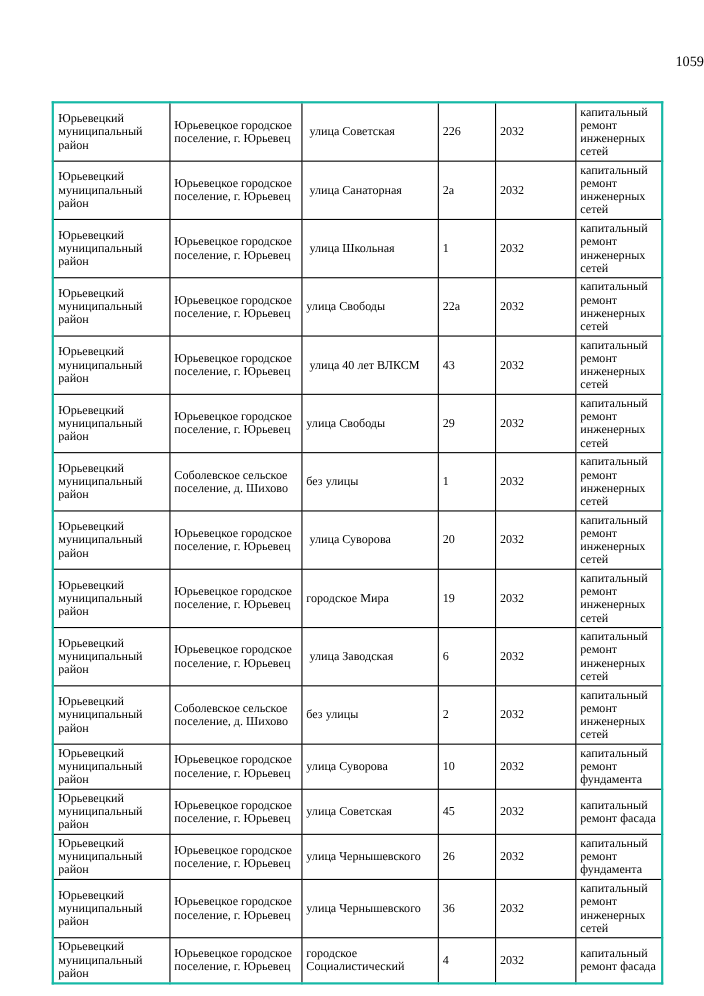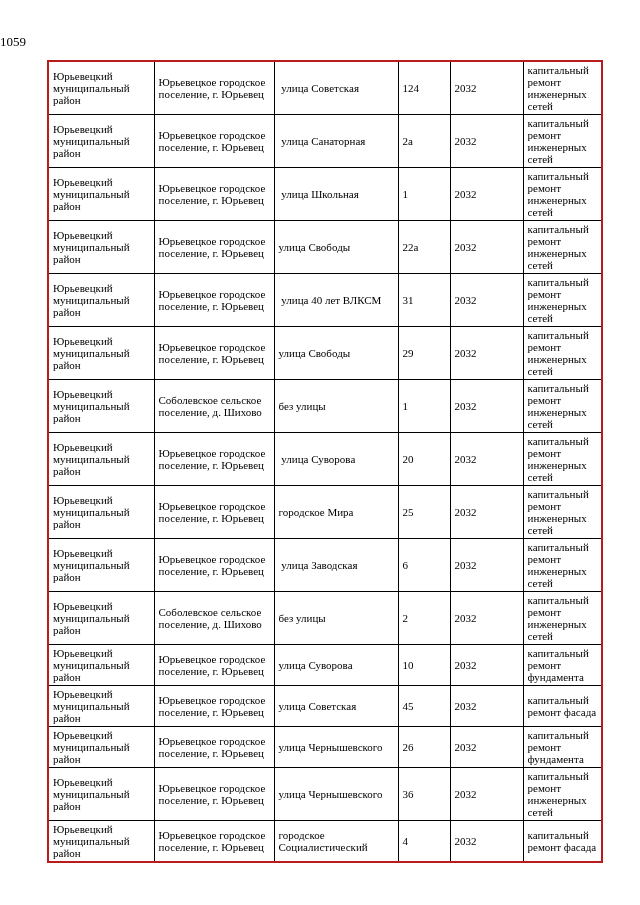--- a/index.html
+++ b/index.html
@@ -10,30 +10,30 @@
     font-family: "Liberation Serif", "DejaVu Serif", serif;
   }
   .page {
     position: relative;
     width: 640px;
     height: 905px;
     background: #ffffff;
     overflow: hidden;
   }
   .page-number {
-    padding-top: 34px;
-    text-align: left;
+    padding-top: 48px;
+    text-align: right;
     font-size: 13px;
     line-height: 15px;
   }
   table.repairs-table {
     border-collapse: collapse;
     table-layout: fixed;
-    margin: 11px 0 0 47px;
-    border: 2px solid #b91c1c;
+    margin: 29px 0 0 47px;
+    border: 2px solid #14b8a6;
   }
   table.repairs-table td {
     border: 1px solid #000000;
     font-size: 11px;
     line-height: 12px;
     vertical-align: middle;
     padding: 2px 4px;
     overflow: hidden;
     word-wrap: break-word;
   }
@@ -57,21 +57,21 @@
       <col class="c-street">
       <col class="c-house">
       <col class="c-year">
       <col class="c-work">
     </colgroup>
     <tbody id="table-body">
         <tr>
           <td>Юрьевецкий муниципальный район</td>
           <td>Юрьевецкое городское поселение, г. Юрьевец</td>
           <td>&nbsp;улица Советская</td>
-          <td>124</td>
+          <td>226</td>
           <td>2032</td>
           <td>капитальный ремонт инженерных сетей</td>
         </tr>
         <tr>
           <td>Юрьевецкий муниципальный район</td>
           <td>Юрьевецкое городское поселение, г. Юрьевец</td>
           <td>&nbsp;улица Санаторная</td>
           <td>2а</td>
           <td>2032</td>
           <td>капитальный ремонт инженерных сетей</td>
@@ -89,21 +89,21 @@
           <td>Юрьевецкое городское поселение, г. Юрьевец</td>
           <td>улица Свободы</td>
           <td>22а</td>
           <td>2032</td>
           <td>капитальный ремонт инженерных сетей</td>
         </tr>
         <tr>
           <td>Юрьевецкий муниципальный район</td>
           <td>Юрьевецкое городское поселение, г. Юрьевец</td>
           <td>&nbsp;улица 40 лет ВЛКСМ</td>
-          <td>31</td>
+          <td>43</td>
           <td>2032</td>
           <td>капитальный ремонт инженерных сетей</td>
         </tr>
         <tr>
           <td>Юрьевецкий муниципальный район</td>
           <td>Юрьевецкое городское поселение, г. Юрьевец</td>
           <td>улица Свободы</td>
           <td>29</td>
           <td>2032</td>
           <td>капитальный ремонт инженерных сетей</td>
@@ -121,21 +121,21 @@
           <td>Юрьевецкое городское поселение, г. Юрьевец</td>
           <td>&nbsp;улица Суворова</td>
           <td>20</td>
           <td>2032</td>
           <td>капитальный ремонт инженерных сетей</td>
         </tr>
         <tr>
           <td>Юрьевецкий муниципальный район</td>
           <td>Юрьевецкое городское поселение, г. Юрьевец</td>
           <td>городское Мира</td>
-          <td>25</td>
+          <td>19</td>
           <td>2032</td>
           <td>капитальный ремонт инженерных сетей</td>
         </tr>
         <tr>
           <td>Юрьевецкий муниципальный район</td>
           <td>Юрьевецкое городское поселение, г. Юрьевец</td>
           <td>&nbsp;улица Заводская</td>
           <td>6</td>
           <td>2032</td>
           <td>капитальный ремонт инженерных сетей</td>

